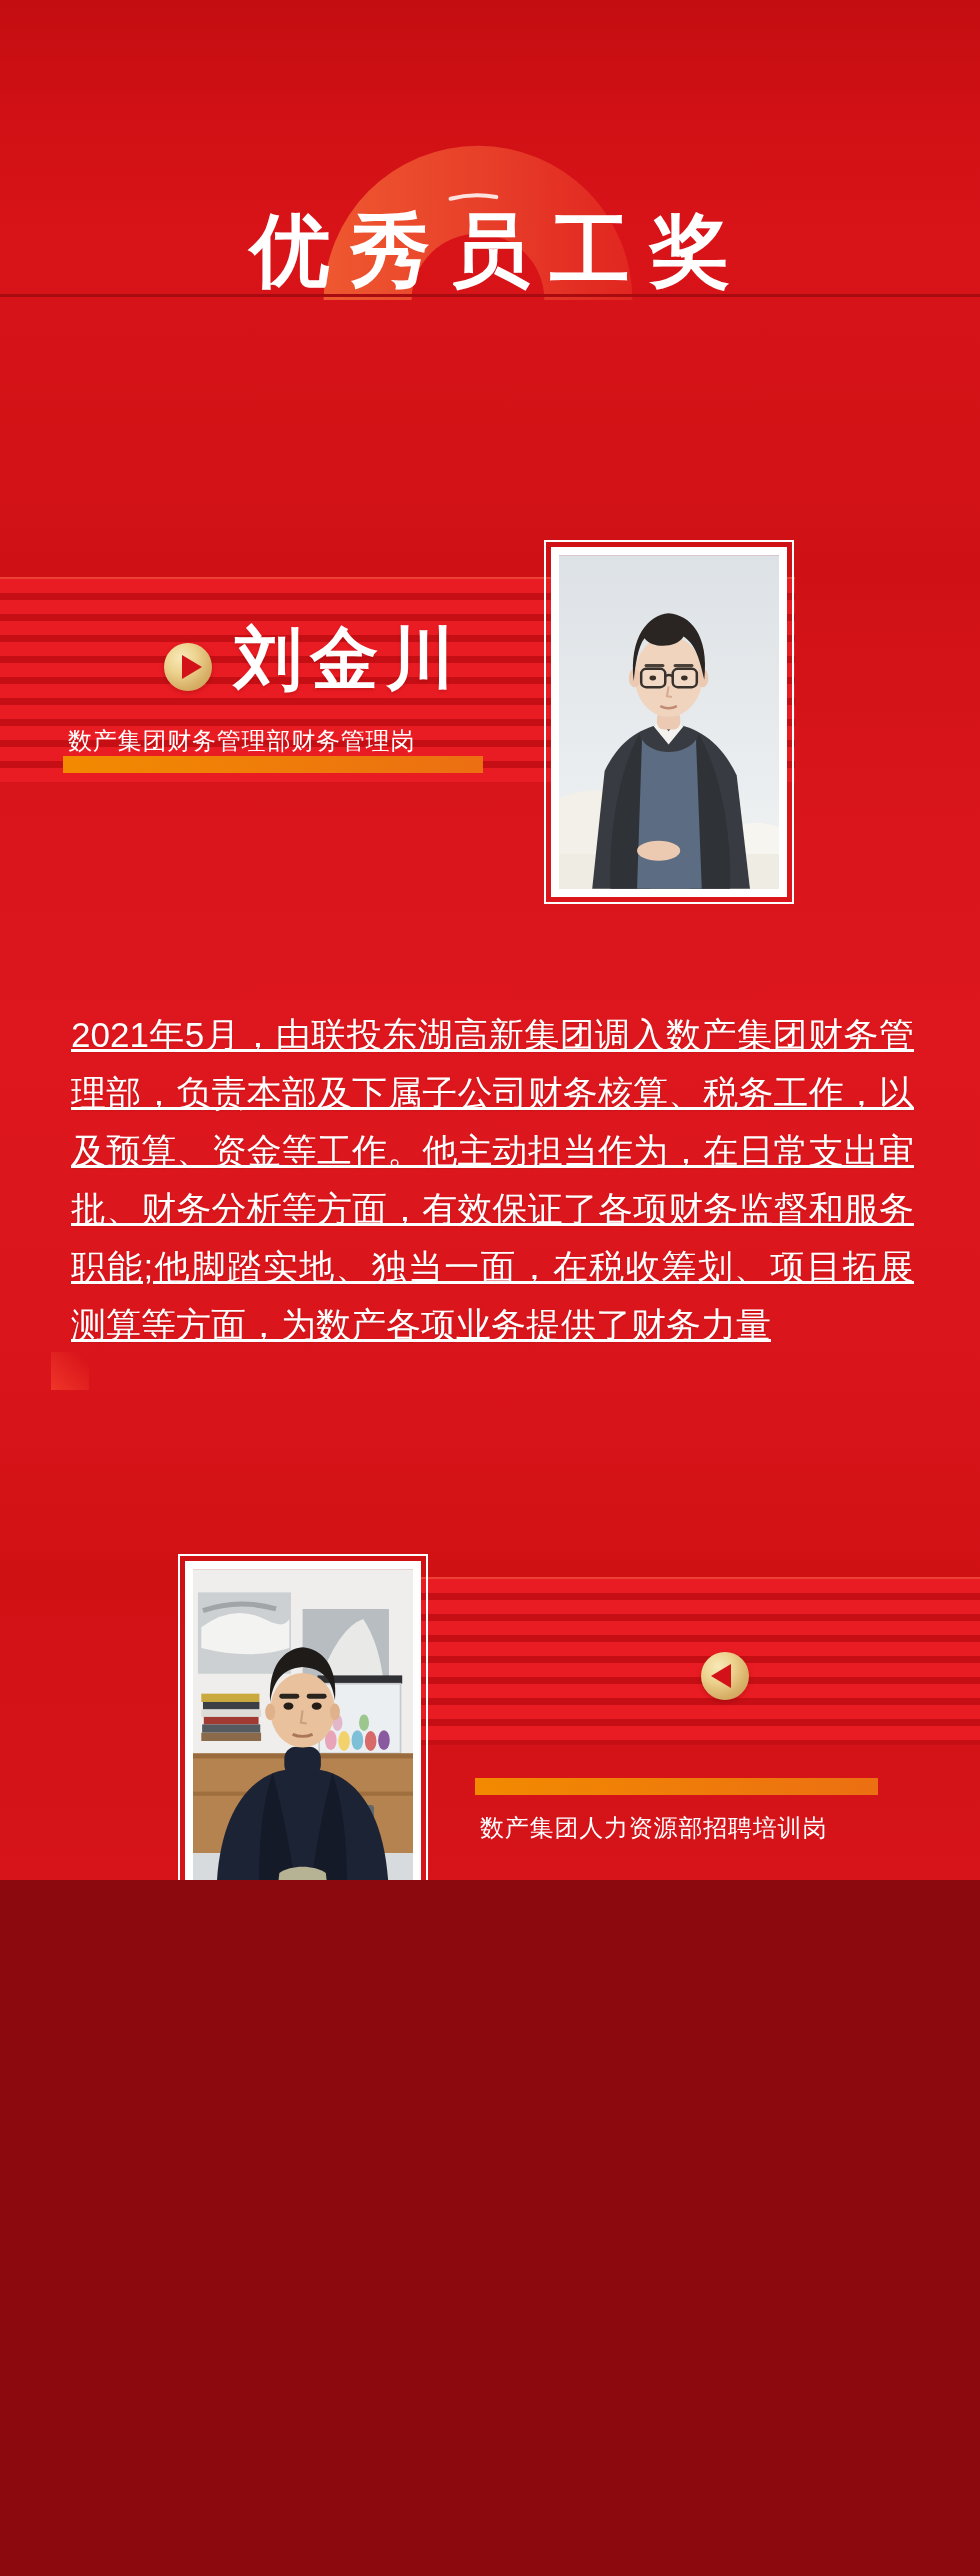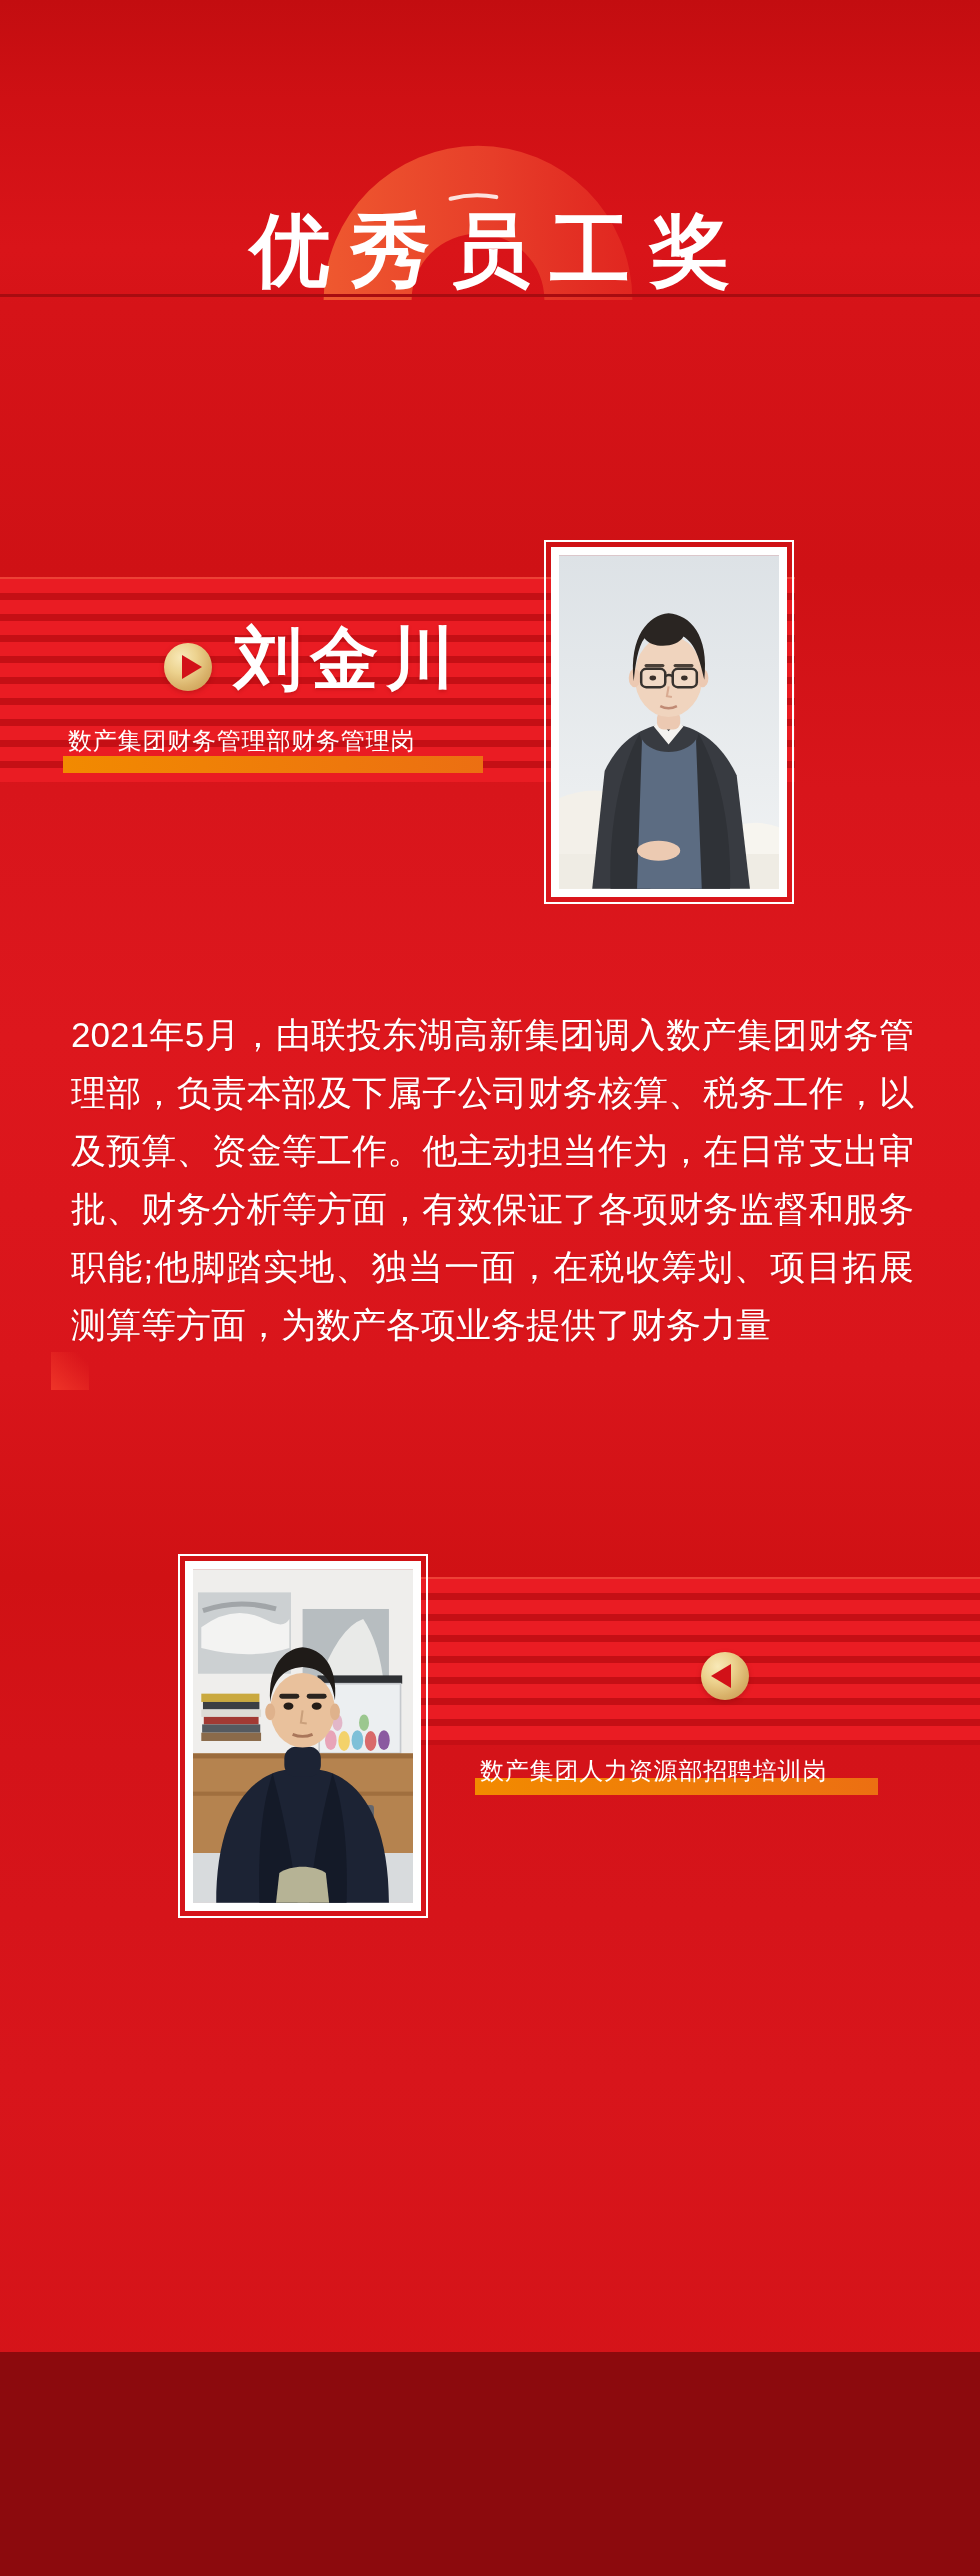--- a/index.html
+++ b/index.html
@@ -1,17 +1,17 @@
 <!DOCTYPE html>
 <html style="font-size:13.3px"><head>
 <meta charset="utf-8">
 <style>
   html,body{margin:0;padding:0;background:#8c0a0d;}
   .poster{
-    position:relative;width:980px;height:2352px;overflow:hidden;margin:0 auto;
+    position:relative;width:980px;height:1880px;overflow:hidden;margin:0 auto;
     font-family:"Liberation Sans",sans-serif;
     background:linear-gradient(180deg,
       #c30d10 0px,#cf1014 100px,#d91419 249px,#d61318 307px,
       #cf1115 573px,#d8151b 789px,#dd171d 1038px,#d9151b 1370px,
       #d01114 1577px,#d41319 1752px,#d8151b 2075px,#d31217 2576px);
   }
   
   .arc-decoration{position:absolute;left:312px;top:134px;width:332px;height:166px;}
   .page-title{
     position:absolute;left:0;top:209px;width:100%;text-align:center;
@@ -49,30 +49,31 @@
   .name-1{left:234px;top:624px;}
   .name-2{left:483px;top:1642px;}
   .position-bar{position:absolute;height:16.6px;background:linear-gradient(90deg,#f28a00,#ec6f12);}
   .bar-1{left:63px;top:756px;width:420px;}
   .bar-2{left:475px;top:1778px;width:403px;}
   .position-text{
     position:absolute;color:#ffffff;font-size:24px;letter-spacing:0.8px;
     line-height:1.2;white-space:nowrap;
   }
   .pos-1{left:68px;top:727px;}
-  .pos-2{left:480px;top:1757px;}
+  .pos-2{left:480px;top:1814px;}
   
   .photo-frame{position:absolute;border:2.5px solid #ffffff;padding:5px;}
   .frame-1{left:544px;top:540px;}
   .frame-2{left:178px;top:1554px;}
   .photo-inner{border:8.3px solid #ffffff;width:220px;height:334px;line-height:0;}
   
   .bio-text{
     position:absolute;color:#ffffff;text-align:justify;
     text-shadow:0 0.8px 1.7px rgba(150,15,15,.25);
+    text-decoration:underline;
   }
   .bio-1{left:71px;top:1006px;width:843px;font-size:35px;line-height:58px;}
   .bio-2{left:183px;top:2022px;width:737px;font-size:32px;line-height:59px;}
   
   .deco-square{position:absolute;}
   .deco-a{left:51px;top:1352px;width:38px;height:38px;
     background:linear-gradient(225deg, rgba(255,90,70,0) 15%, #ef3528 100%);}
   .deco-b{left:862px;top:2484px;width:43px;height:33px;
     background:linear-gradient(135deg, rgba(255,120,90,0) 10%, rgba(248,90,60,.75) 80%, rgba(255,170,110,.7) 100%);}
 </style>

